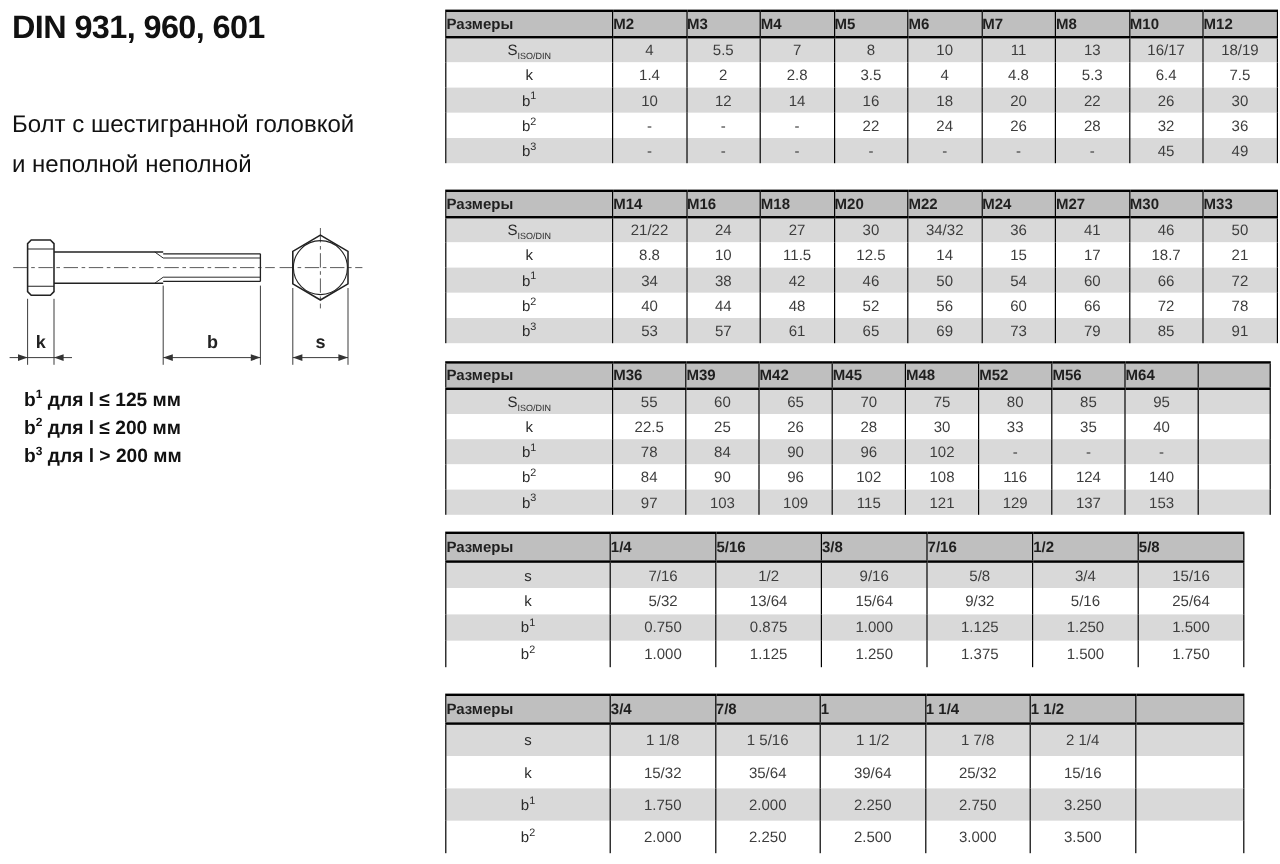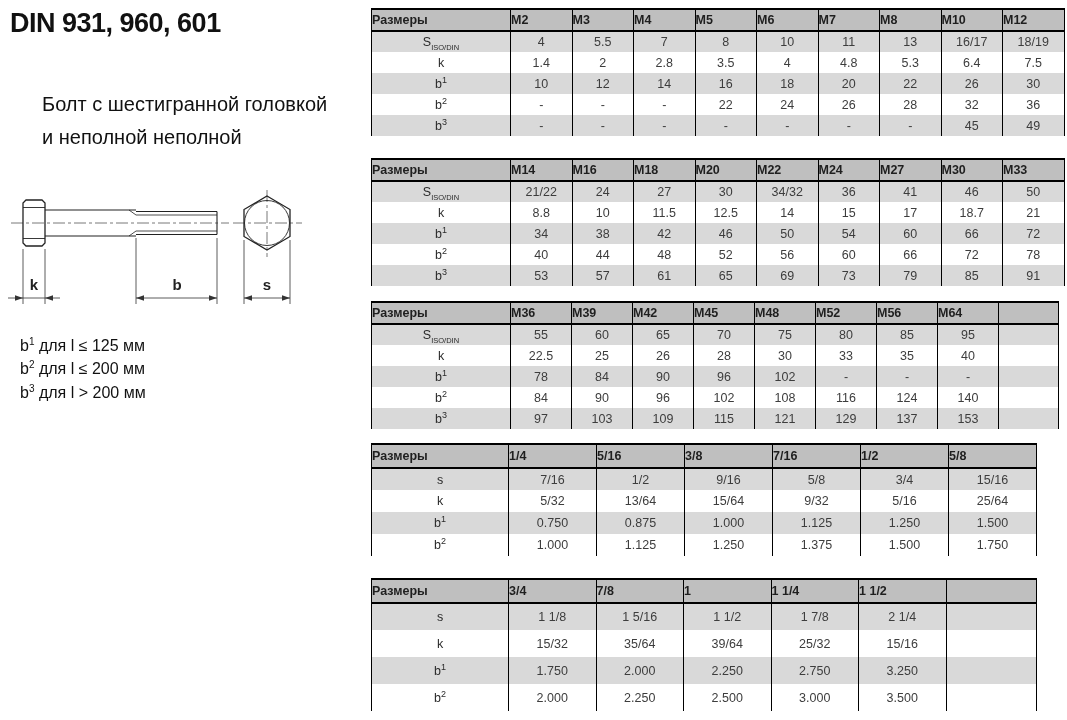--- a/index.html
+++ b/index.html
@@ -15,28 +15,28 @@
     --header-bg: #bfbfbf;
     --stripe-bg: #d9d9d9;
     --border: #000000;
     --header-text: #1f1f1f;
     --value-text: #3d3d3d;
   }
 
   
   .title-block { position: absolute; left: 10px; top: 6px; }
   .title-line { font-size: 27px; font-weight: 700; line-height: 34px; letter-spacing: -0.5px; color: #111; }
-  .subtitle-block { position: absolute; left: 10px; top: 88px; margin-left: 32px; }
+  .subtitle-block { position: absolute; left: 10px; top: 88px; }
   .subtitle-line { font-size: 20px; font-weight: 400; line-height: 33px; color: #111; }
 
   .drawing-block { position: absolute; left: 5px; top: 186px; width: 335px; height: 140px; }
   .drawing-block svg { display: block; }
   .dim-label { font-size: 15px; font-weight: 700; fill: #222; }
 
-  .footnotes-block { position: absolute; left: 20px; top: 332px; }
+  .footnotes-block { position: absolute; left: 20px; top: 320px; font-weight: bold; }
   .footnote-line { font-size: 16px; line-height: 19px; color: #111; }
   .footnote-line sup { font-size: 10px; }
 
   
   table.dim-table {
     position: absolute;
     left: 371px;
     border-collapse: collapse;
     table-layout: fixed;
   }

